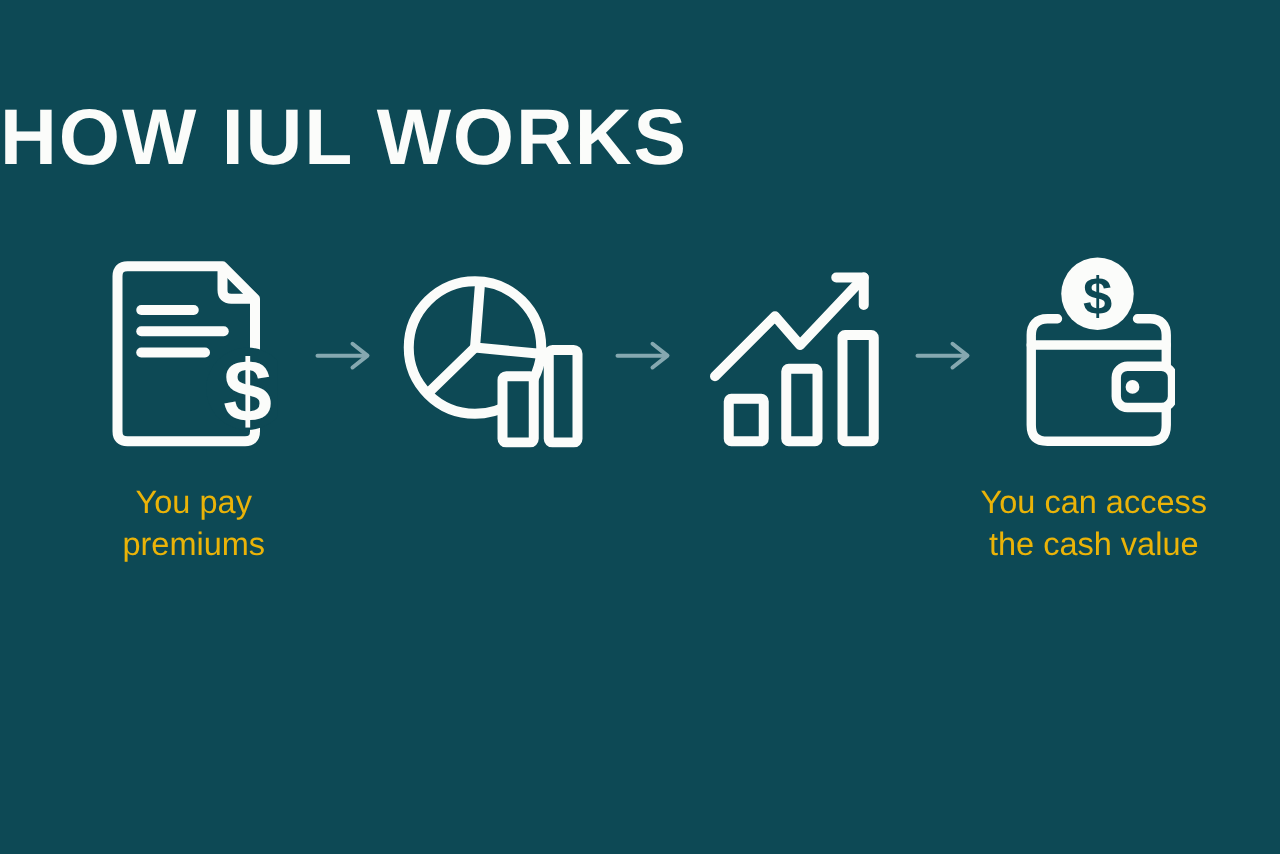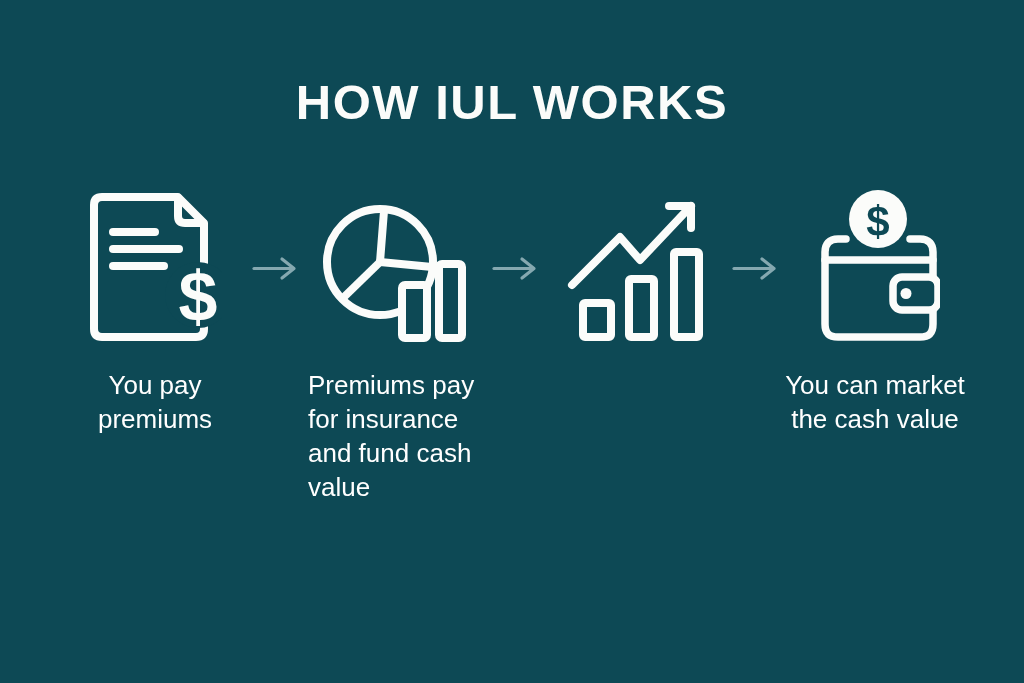--- a/index.html
+++ b/index.html
@@ -6,23 +6,22 @@
   .poster{
     width:1024px;height:683px;
     background:#0D4955;
     font-family:"Liberation Sans", sans-serif;
     overflow:hidden;
     position:relative;
   }
   .title{
     margin:0;
     padding-top:74px;
-    text-align:center;
     color:#FBFCFA;
-    font-size:49px;
+    font-size:63px;
     font-weight:700;
     letter-spacing:1.5px;
   }
   .steps{
     display:flex;
     justify-content:space-between;
     align-items:flex-start;
     padding:0 52px 0 58px;
     margin-top:56px;
   }
@@ -33,21 +32,21 @@
     align-items:center;
   }
   .icon-wrap{
     height:156px;
     display:flex;
     align-items:flex-end;
     justify-content:center;
   }
   .caption{
     margin-top:26px;
-    color:#ffffff;
+    color:#eab308;
     font-size:26px;
     line-height:34px;
     white-space:pre-line;
     width:100%;
   }
   .caption.center{text-align:center;}
   .caption.left{text-align:left;padding-left:10px;box-sizing:border-box;}
   .arrow-wrap{
     width:46px;
     flex-shrink:0;
@@ -101,24 +100,20 @@
             <path d="M60,62 L64,11"></path>
             <path d="M60,62 L112,67"></path>
             <path d="M60,62 L24,97"></path>
           </g>
           <g fill="#0D4955" stroke="#FBFCFA" stroke-width="8" stroke-linejoin="round">
             <rect x="82" y="85" width="25" height="53" rx="3"></rect>
             <rect x="119" y="64" width="23" height="74" rx="3"></rect>
           </g>
         </svg>
       </div>
-      <div class="caption left">Premiums pay
-for insurance
-and fund cash
-value</div>
     </div>
 
     <div class="arrow-wrap">
       <svg width="46" height="27" viewBox="0 0 46 27">
         <g fill="none" stroke="#85A8B0" stroke-width="3.2" stroke-linecap="round" stroke-linejoin="round">
           <path d="M2,13.5 H41"></path>
           <path d="M30,4 L42,13.5 L30,23"></path>
         </g>
       </svg>
     </div>
@@ -152,18 +147,18 @@
           <g fill="none" stroke="#FBFCFA" stroke-width="7.5" stroke-linecap="round" stroke-linejoin="round">
             <path d="M36,52 H28 C19,52 15,57 15,65 V137 C15,146 19,150 28,150 H110 C119,150 123,146 123,137 V65 C123,57 119,52 110,52 H100"></path>
             <path d="M15,73 H123"></path>
           </g>
           <circle cx="68" cy="32" r="29" fill="#FBFCFA"></circle>
           <text x="68" y="34" text-anchor="middle" dominant-baseline="central" font-family="Liberation Sans, sans-serif" font-size="42" font-weight="700" fill="#0D4955">$</text>
           <rect x="83" y="90" width="45" height="33" rx="9" fill="#0D4955" stroke="#FBFCFA" stroke-width="7.5"></rect>
           <circle cx="96" cy="106.5" r="5.5" fill="#FBFCFA"></circle>
         </svg>
       </div>
-      <div class="caption center">You can market
+      <div class="caption center">You can access
 the cash value</div>
     </div>
 
   </div>
 </div>
 
 </body></html>

